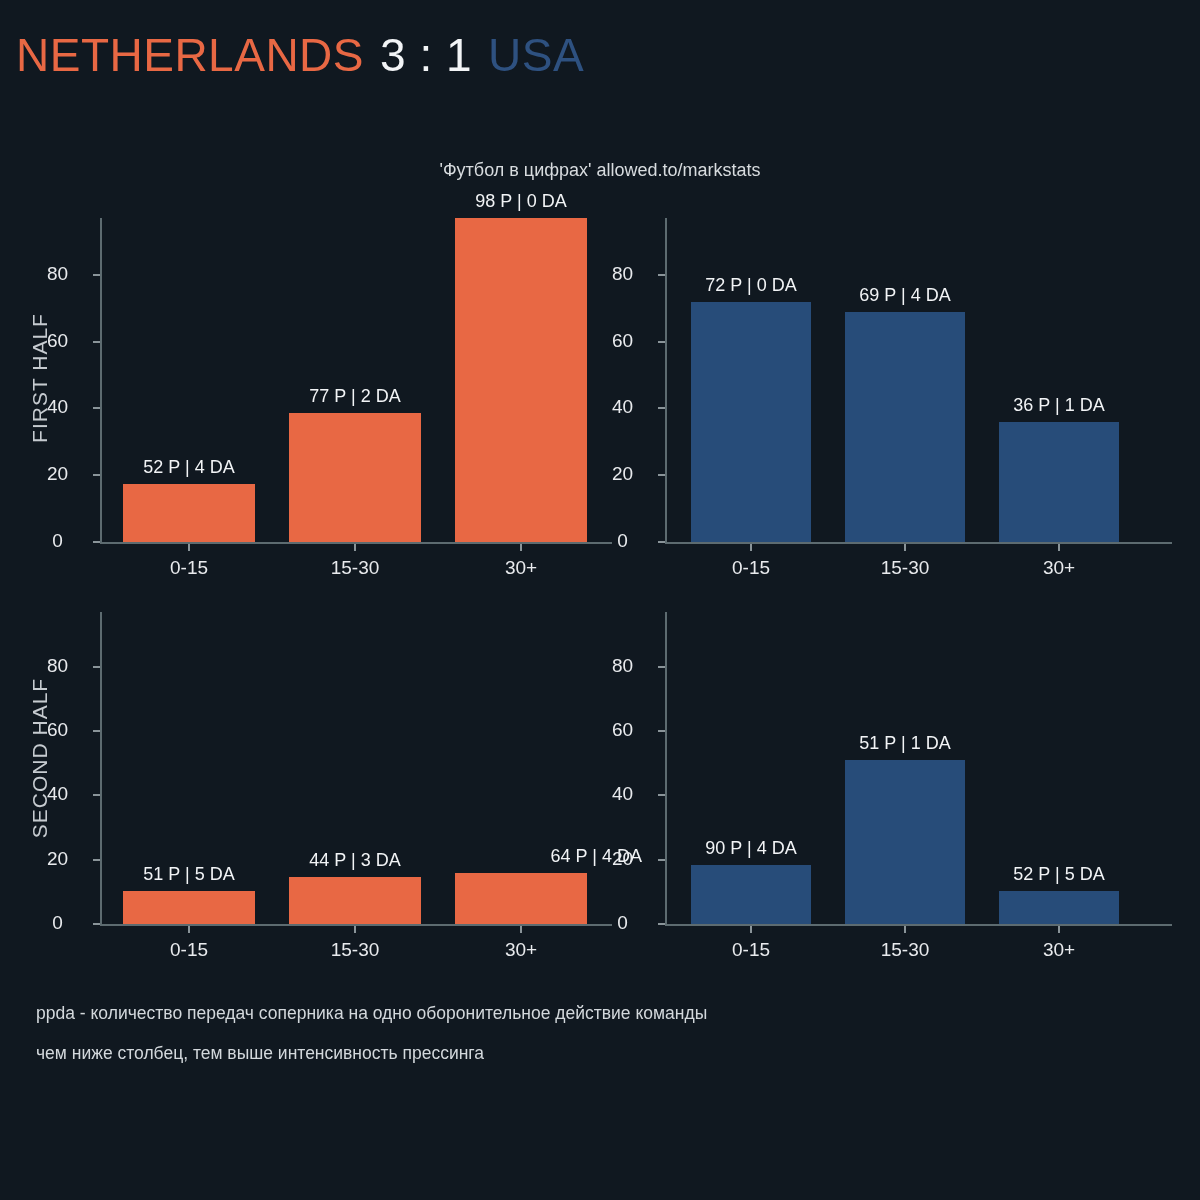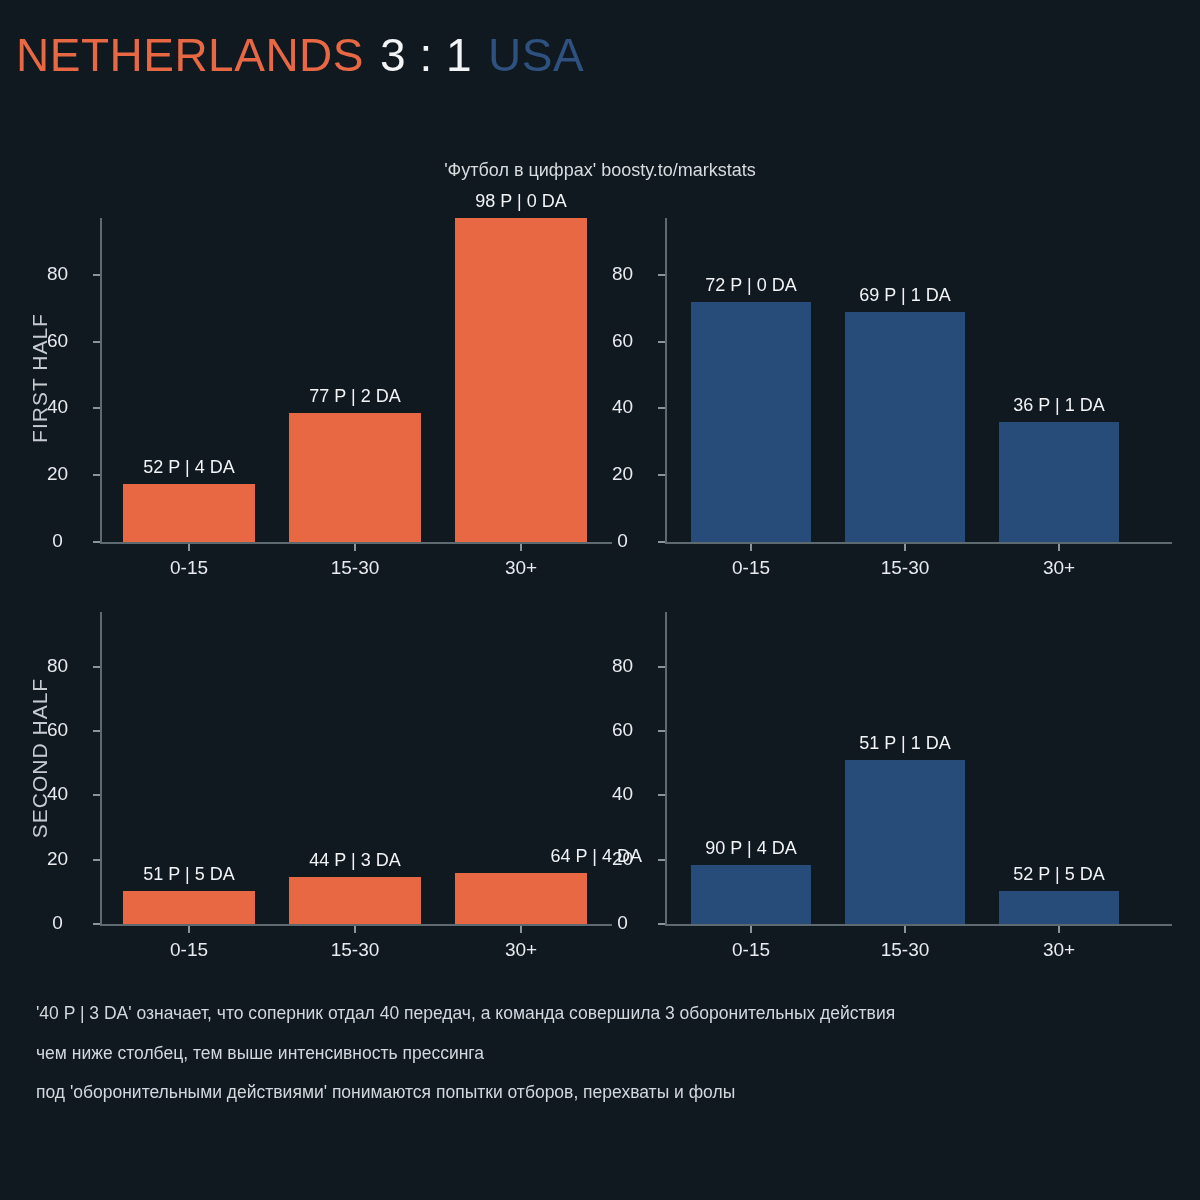--- a/index.html
+++ b/index.html
@@ -122,21 +122,21 @@
 </style>
 </head>
 <body>
 
 <div class="page">
 
   <div class="scoreline">
     <span class="team-home">NETHERLANDS</span><span class="score">3 : 1</span><span class="team-away">USA</span>
   </div>
 
-  <div class="chart-subtitle">'Футбол в цифрах' boosty.to/markstats</div>
+  <div class="chart-subtitle">'Футбол в цифрах' allowed.to/markstats</div>
 
   <div id="panels">
       <div class="panel" style="left: 0px; top: 0px; width: 1200px; height: 1200px; pointer-events: none;">
         <div class="panel-label" style="left: -60px; top: 366px; width: 200px; text-align: center;">FIRST HALF</div>
         <div class="yaxis-spine" style="left: 100px; top: 218px; height: 326px;"></div>
         <div class="xaxis-spine" style="left: 100px; top: 542px; width: 512px;"></div>
         <div class="ytick-mark" style="left: 93px; top: 541px;"></div>
         <div class="ytick-label" style="left: 30px; top: 530px; width: 55px;">0</div>
         <div class="ytick-mark" style="left: 93px; top: 474.196px;"></div>
         <div class="ytick-label" style="left: 30px; top: 463.196px; width: 55px;">20</div>
@@ -170,21 +170,21 @@
         <div class="ytick-label" style="left: 595px; top: 396.392px; width: 55px;">40</div>
         <div class="ytick-mark" style="left: 658px; top: 340.588px;"></div>
         <div class="ytick-label" style="left: 595px; top: 329.588px; width: 55px;">60</div>
         <div class="ytick-mark" style="left: 658px; top: 273.784px;"></div>
         <div class="ytick-label" style="left: 595px; top: 262.784px; width: 55px;">80</div>
         <div class="bar away" style="left: 691px; top: 301.505px; width: 120px; height: 240.495px;"></div>
         <div class="bar-label" style="left: 636px; top: 274.505px; width: 230px;">72 P | 0 DA</div>
         <div class="xtick-mark" style="left: 750px; top: 544px;"></div>
         <div class="xtick-label" style="left: 691px; top: 557px; width: 120px;">0-15</div>
         <div class="bar away" style="left: 845px; top: 311.526px; width: 120px; height: 230.474px;"></div>
-        <div class="bar-label" style="left: 790px; top: 284.526px; width: 230px;">69 P | 1 DA</div>
+        <div class="bar-label" style="left: 790px; top: 284.526px; width: 230px;">69 P | 4 DA</div>
         <div class="xtick-mark" style="left: 904px; top: 544px;"></div>
         <div class="xtick-label" style="left: 845px; top: 557px; width: 120px;">15-30</div>
         <div class="bar away" style="left: 999px; top: 421.753px; width: 120px; height: 120.247px;"></div>
         <div class="bar-label" style="left: 944px; top: 394.753px; width: 230px;">36 P | 1 DA</div>
         <div class="xtick-mark" style="left: 1058px; top: 544px;"></div>
         <div class="xtick-label" style="left: 999px; top: 557px; width: 120px;">30+</div>
       </div>
       <div class="panel" style="left: 0px; top: 0px; width: 1200px; height: 1200px; pointer-events: none;">
         <div class="panel-label" style="left: -60px; top: 746px; width: 200px; text-align: center;">SECOND HALF</div>
         <div class="yaxis-spine" style="left: 100px; top: 612px; height: 314px;"></div>
@@ -234,18 +234,17 @@
         <div class="xtick-mark" style="left: 904px; top: 926px;"></div>
         <div class="xtick-label" style="left: 845px; top: 939px; width: 120px;">15-30</div>
         <div class="bar away" style="left: 999px; top: 890.548px; width: 120px; height: 33.4515px;"></div>
         <div class="bar-label" style="left: 944px; top: 863.548px; width: 230px;">52 P | 5 DA</div>
         <div class="xtick-mark" style="left: 1058px; top: 926px;"></div>
         <div class="xtick-label" style="left: 999px; top: 939px; width: 120px;">30+</div>
       </div>
     </div>
 
   <div class="footnotes" id="footnotes">
-      <div class="footnote">'40 P | 3 DA' означает, что соперник отдал 40 передач, а команда совершила 3 оборонительных действия</div>
+      <div class="footnote">ppda - количество передач соперника на одно оборонительное действие команды</div>
       <div class="footnote">чем ниже столбец, тем выше интенсивность прессинга</div>
-      <div class="footnote">под 'оборонительными действиями' понимаются попытки отборов, перехваты и фолы</div>
     </div>
 
 </div>
 
 </body></html>

